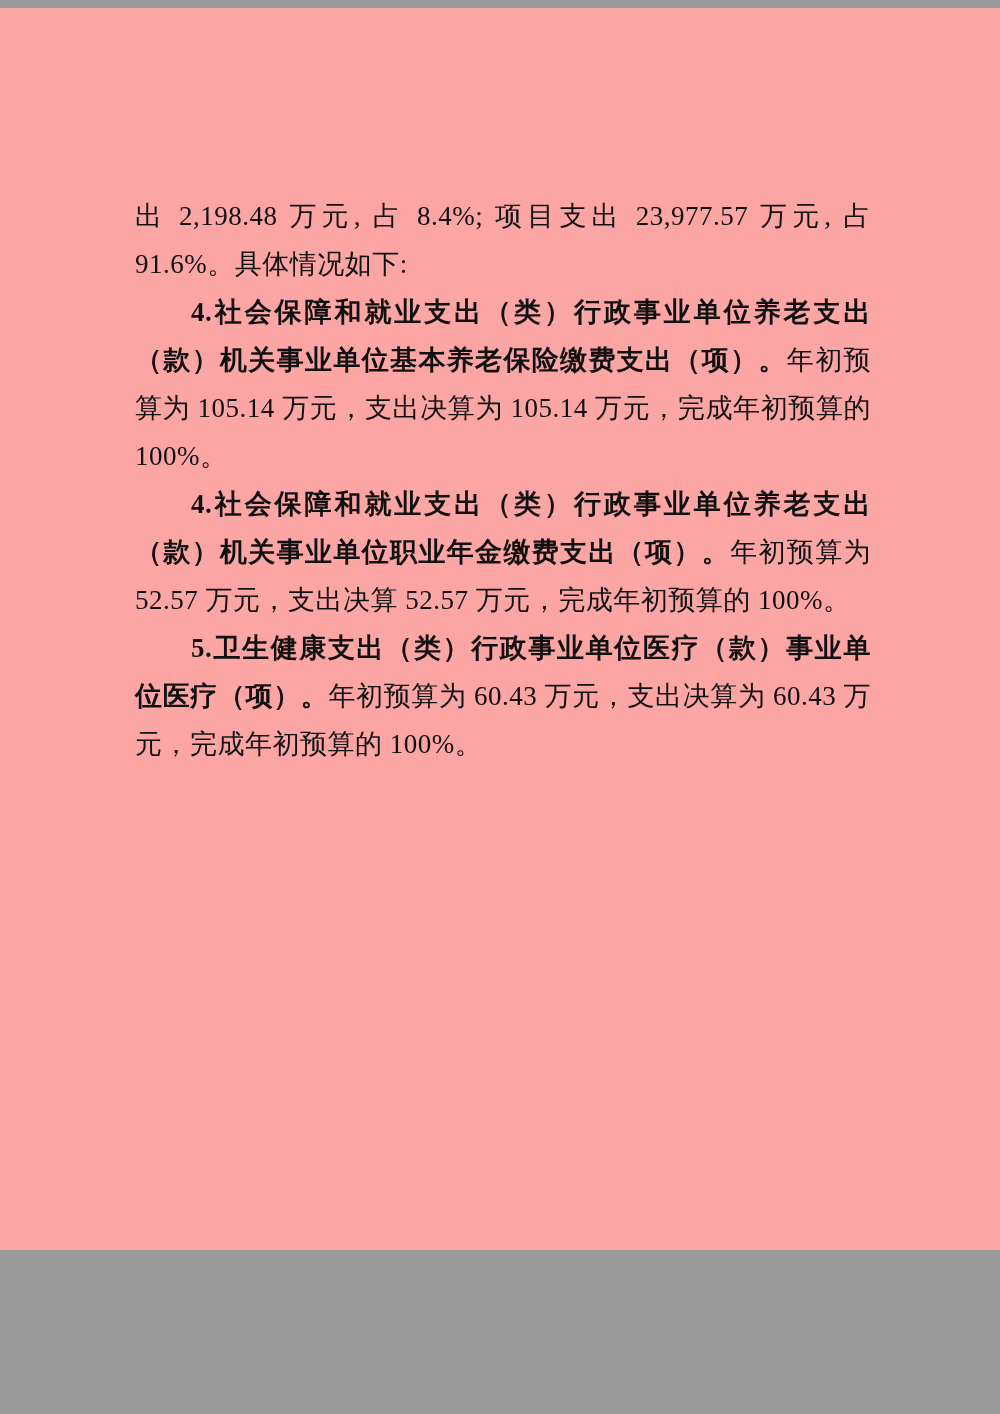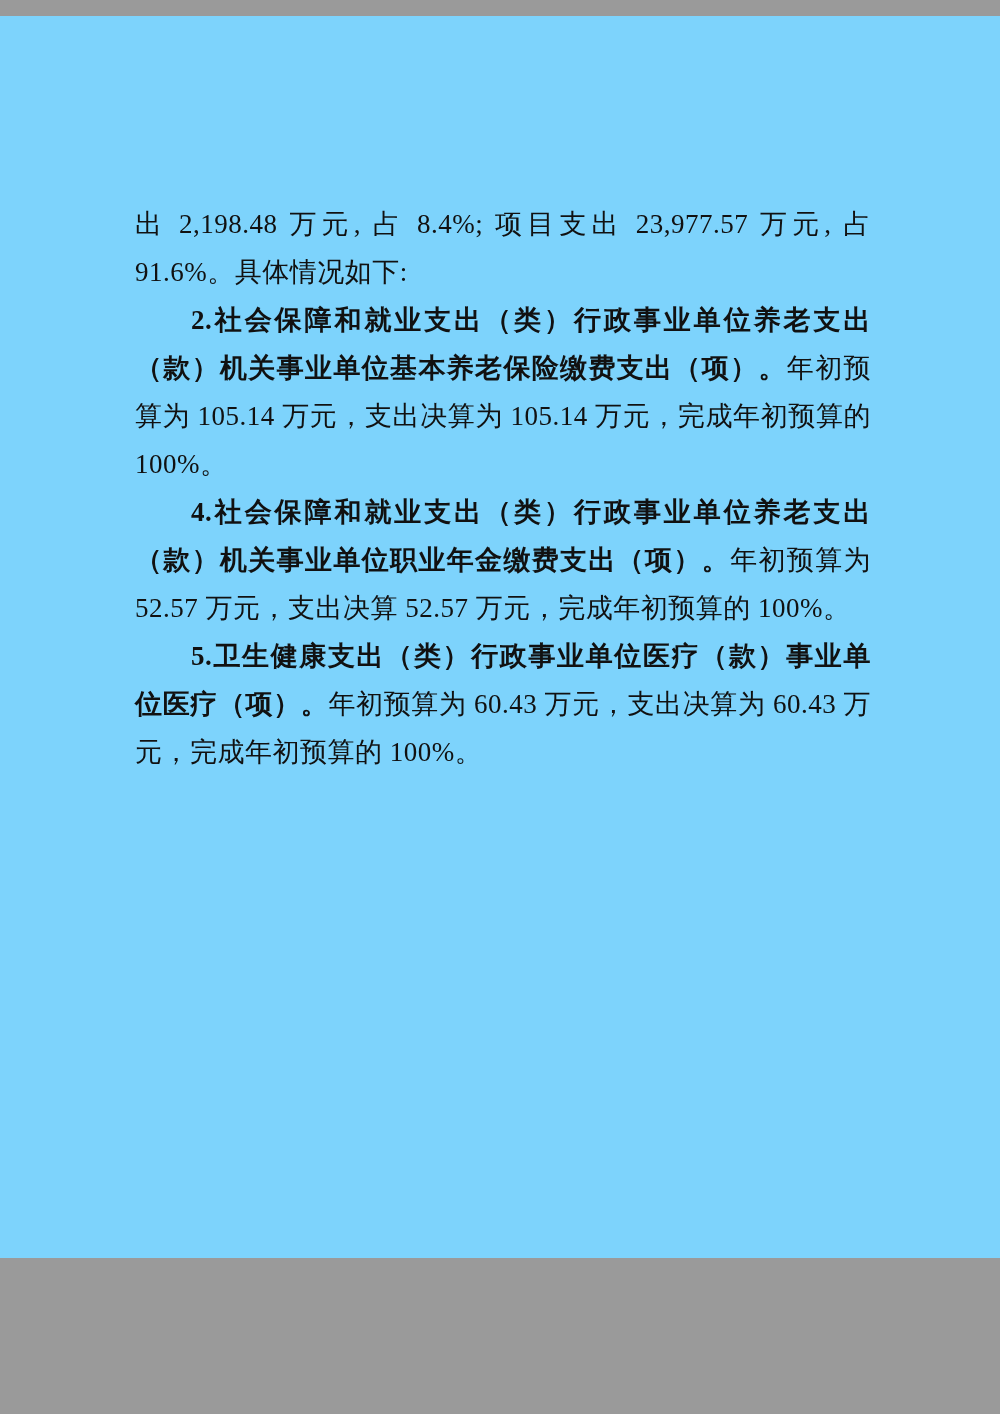--- a/index.html
+++ b/index.html
@@ -4,22 +4,22 @@
 <style>
   html, body {
     margin: 0;
     padding: 0;
     background: #9a9a9a;
   }
   .page {
     position: relative;
     width: 1000px;
     height: 1242px;
-    margin: 16px auto;
-    background: #7dd3fc;
+    margin: 8px auto;
+    background: #fca5a5;
     overflow: hidden;
     font-family: "Liberation Serif", "DejaVu Serif", serif;
     color: #111111;
   }
   .content {
     position: absolute;
     left: 135px;
     top: 184px;
     width: 736px;
     font-size: 27px;
@@ -53,21 +53,21 @@
 </style>
 </head>
 <body>
 
 <div class="page">
   <div class="content">
 
     <p class="intro">出 2,198.48 万元, 占 8.4%; 项目支出 23,977.57 万元, 占 91.6%。具体情况如下:</p>
 
 
-    <p class="item"><span class="hd">2.社会保障和就业支出（类）行政事业单位养老支出（款）机关事业单位基本养老保险缴费支出（项）。</span><span>年初预算为 105.14 万元，支出决算为 105.14 万元，完成年初预算的 100%。</span></p>
+    <p class="item"><span class="hd">4.社会保障和就业支出（类）行政事业单位养老支出（款）机关事业单位基本养老保险缴费支出（项）。</span><span>年初预算为 105.14 万元，支出决算为 105.14 万元，完成年初预算的 100%。</span></p>
 
     <p class="item"><span class="hd">4.社会保障和就业支出（类）行政事业单位养老支出（款）机关事业单位职业年金缴费支出（项）。</span><span>年初预算为 52.57 万元，支出决算 52.57 万元，完成年初预算的 100%。</span></p>
 
 
     <p class="item"><span class="hd">5.卫生健康支出（类）行政事业单位医疗（款）事业单位医疗（项）。</span><span>年初预算为 60.43 万元，支出决算为 60.43 万元，完成年初预算的 100%。</span></p>
 
 
   </div>
 
   <div class="page-num">-3-</div>

